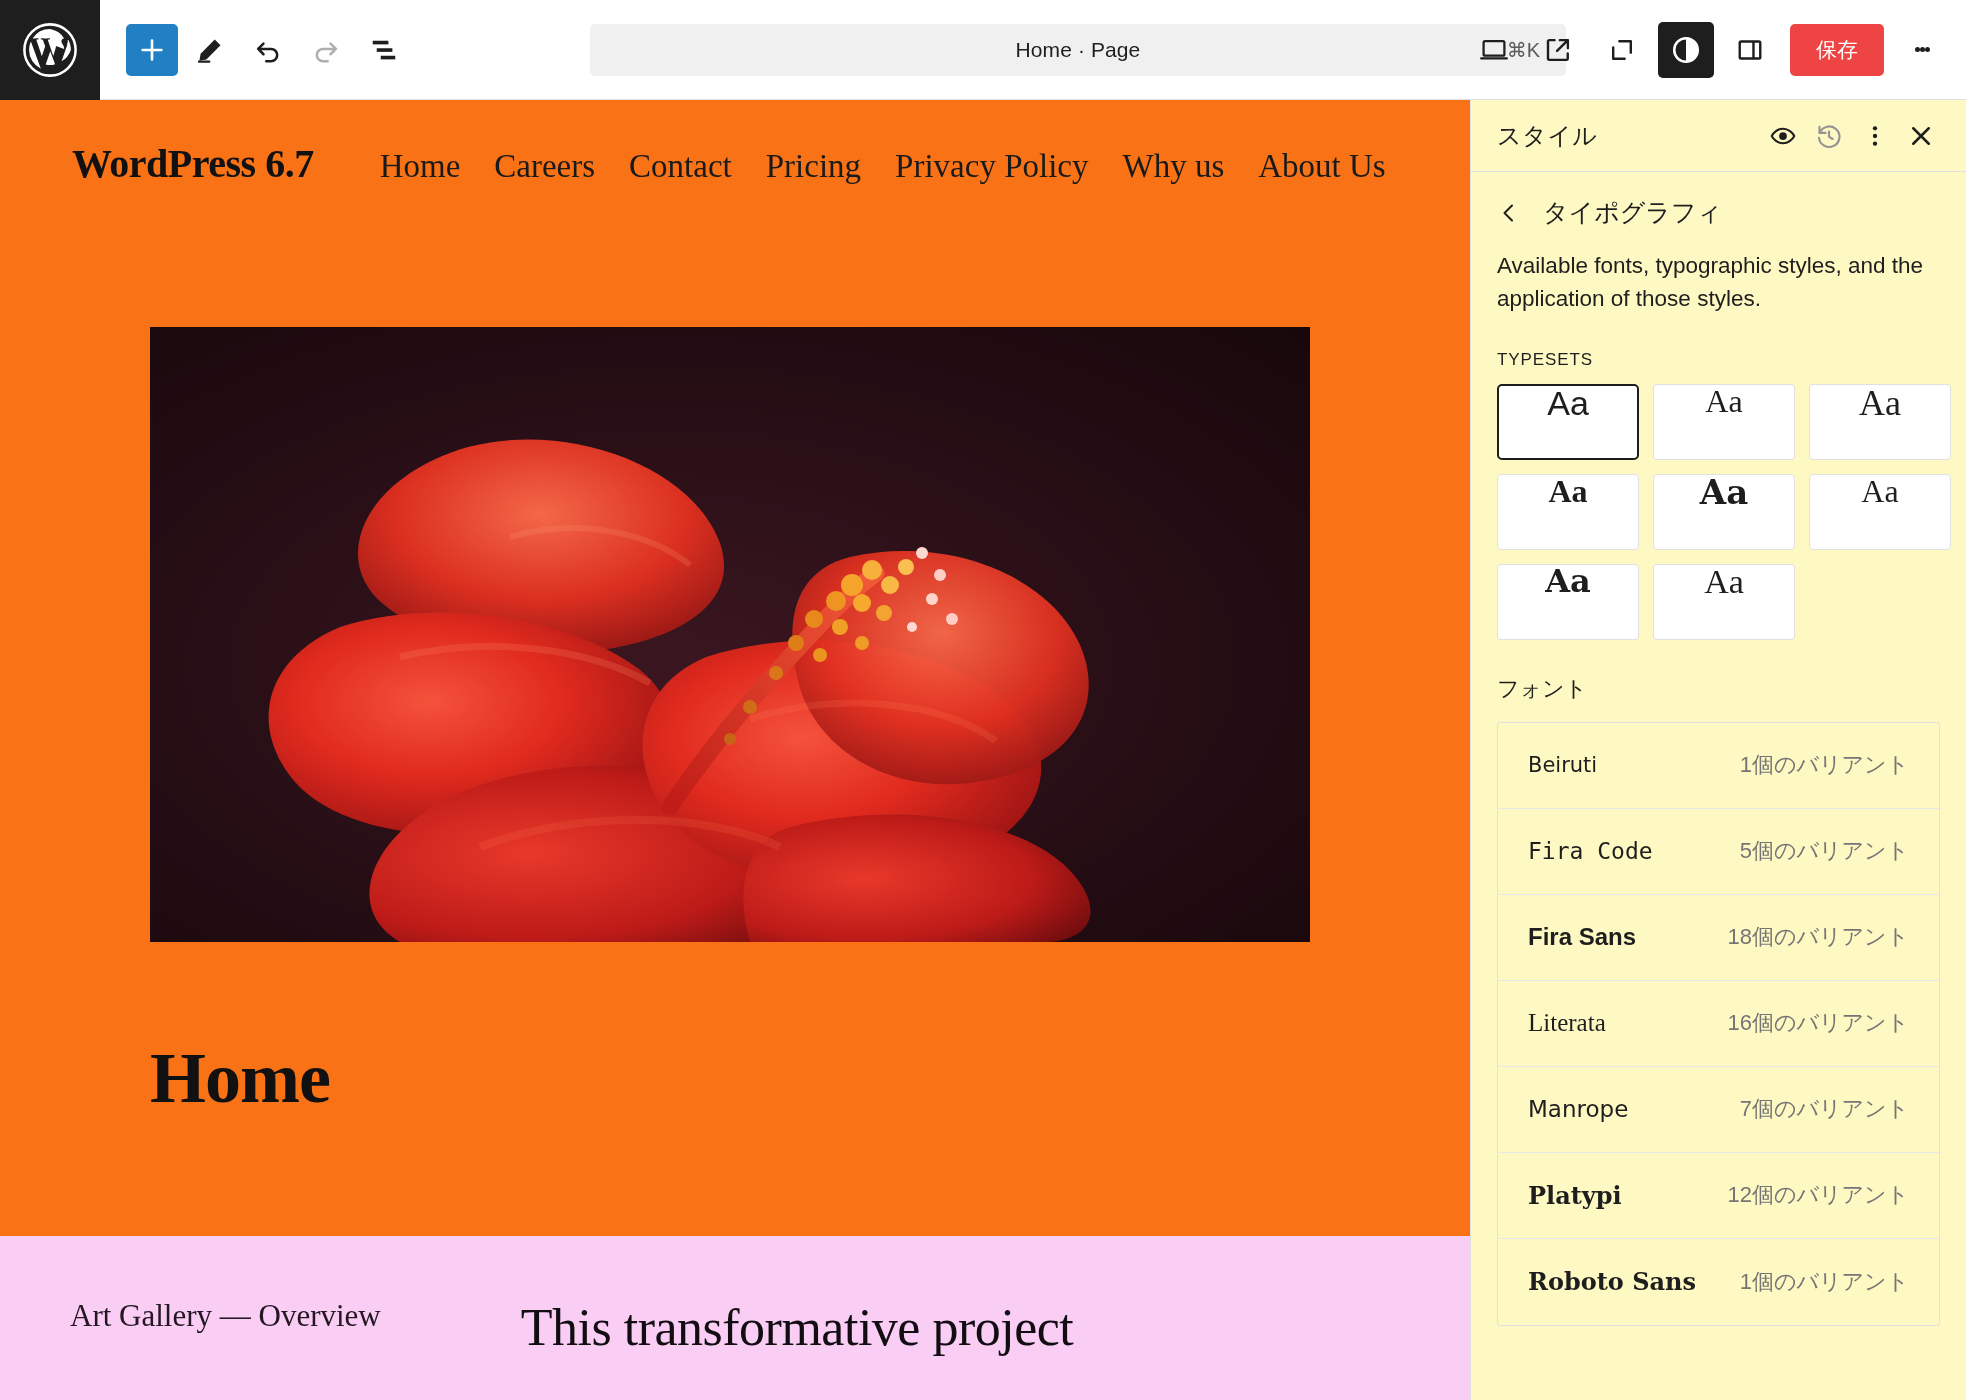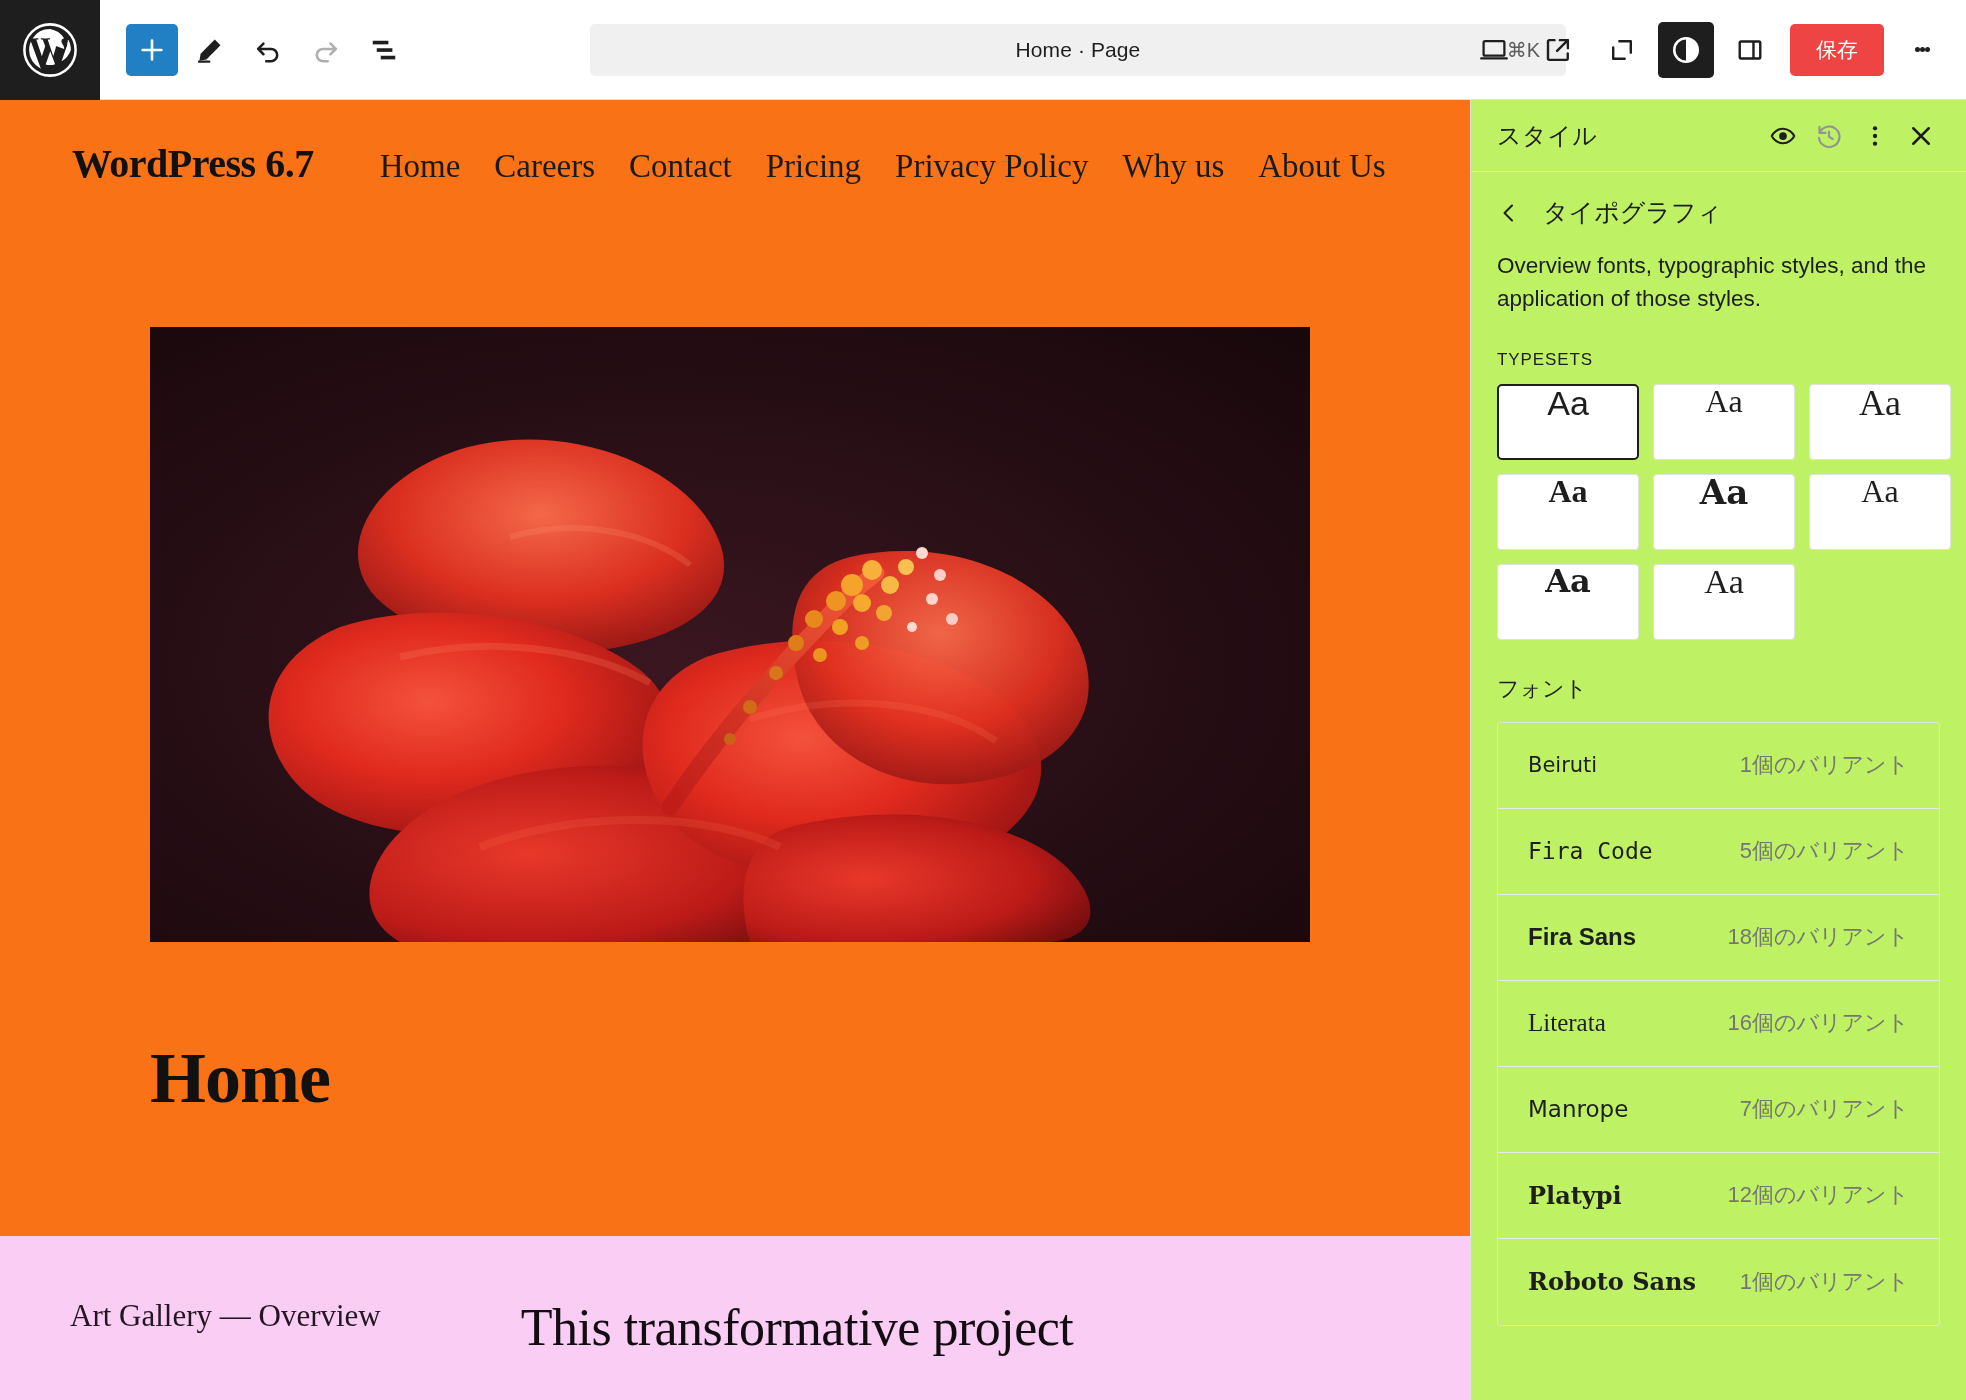--- a/index.html
+++ b/index.html
@@ -95,21 +95,21 @@
     font-family:"Liberation Serif", serif; font-size:31px; color:#231722;
     margin-left:70px; white-space:nowrap; cursor:text;
   }
   .pink-headline {
     font-family:"Liberation Serif", serif; font-size:52px; color:#120d12;
     margin-left:140px; white-space:nowrap; letter-spacing:-.5px; cursor:text;
   }
 
   
   .panel {
-    flex:1; background:#bef264; border-left:1px solid #e0e0e0;
+    flex:1; background:#fef9c3; border-left:1px solid #e0e0e0;
     display:flex; flex-direction:column; min-width:0; overflow:hidden;
   }
   .panel-head {
     height:72px; flex:0 0 72px; display:flex; align-items:center;
     padding:0 22px 0 26px; border-bottom:1px solid #e0e0e0;
   }
   .panel-head .p-title { font-size:24px; color:#1e1e1e; flex:1; letter-spacing:.5px; }
   .p-icon { width:46px; height:46px; display:flex; align-items:center; justify-content:center; cursor:pointer; border-radius:4px; }
 
   .panel-scroll { flex:1; overflow:hidden; }
@@ -391,21 +391,21 @@
 
         <div class="sub-head">
           <span class="back-btn">
             <svg width="24" height="24" viewBox="0 0 24 24">
               <path d="M15 4.5L7.5 12l7.5 7.5" fill="none" stroke="#1e1e1e" stroke-width="2" stroke-linecap="round" stroke-linejoin="round"></path>
             </svg>
           </span>
           <span class="s-title">タイポグラフィ</span>
         </div>
 
-        <div class="panel-desc">Overview fonts, typographic styles, and the application of those styles.</div>
+        <div class="panel-desc">Available fonts, typographic styles, and the application of those styles.</div>
 
         <div class="sect-label">TYPESETS</div>
 
         <div class="typeset-grid">
           <div class="typeset-card selected">
             <span style="font-family:'Liberation Sans',sans-serif;font-size:34px;">Aa</span>
           </div>
           <div class="typeset-card">
             <span style="font-family:'Liberation Serif',serif;font-size:32px;">Aa</span>
           </div>

